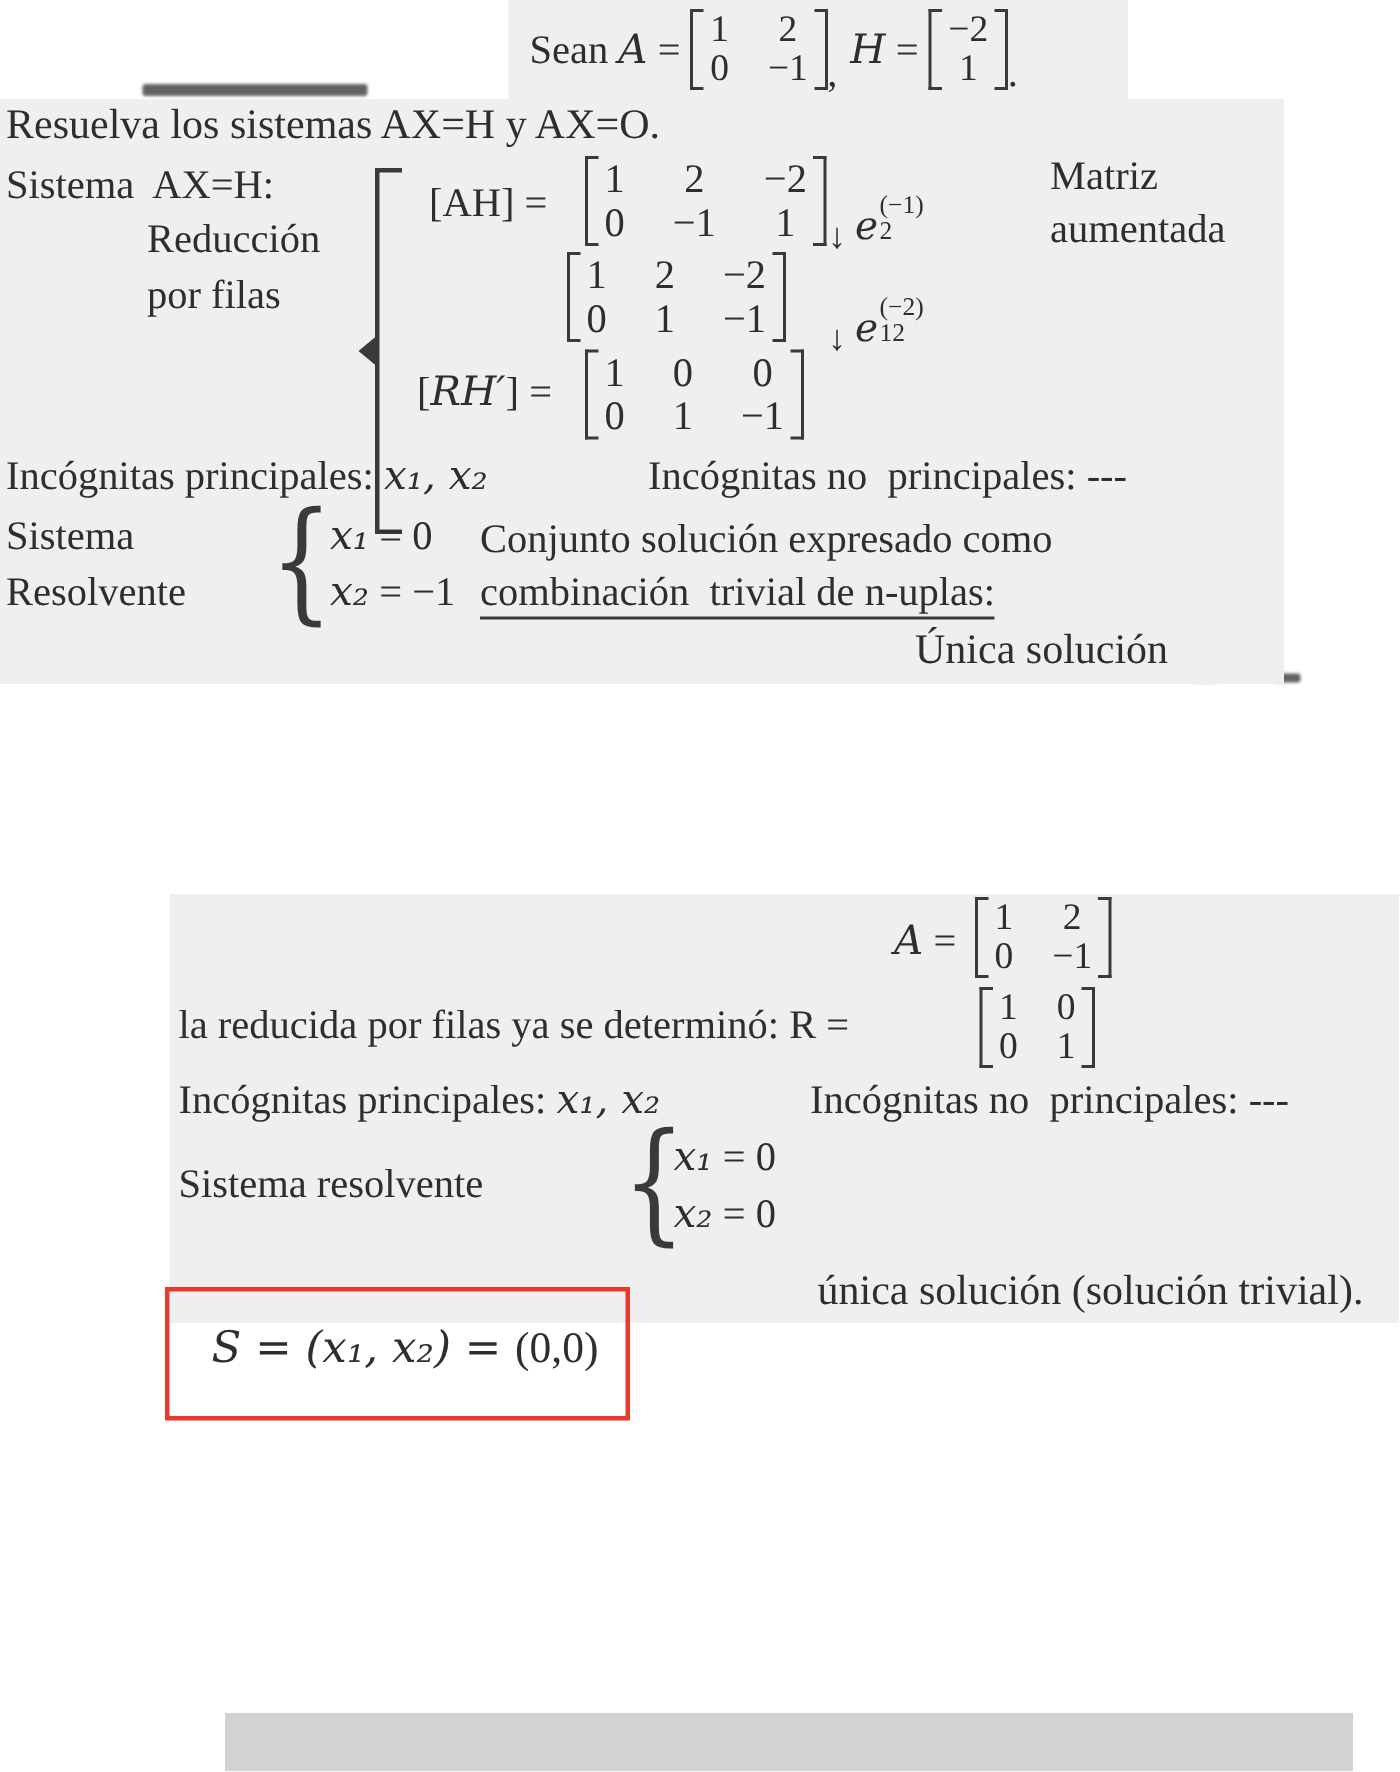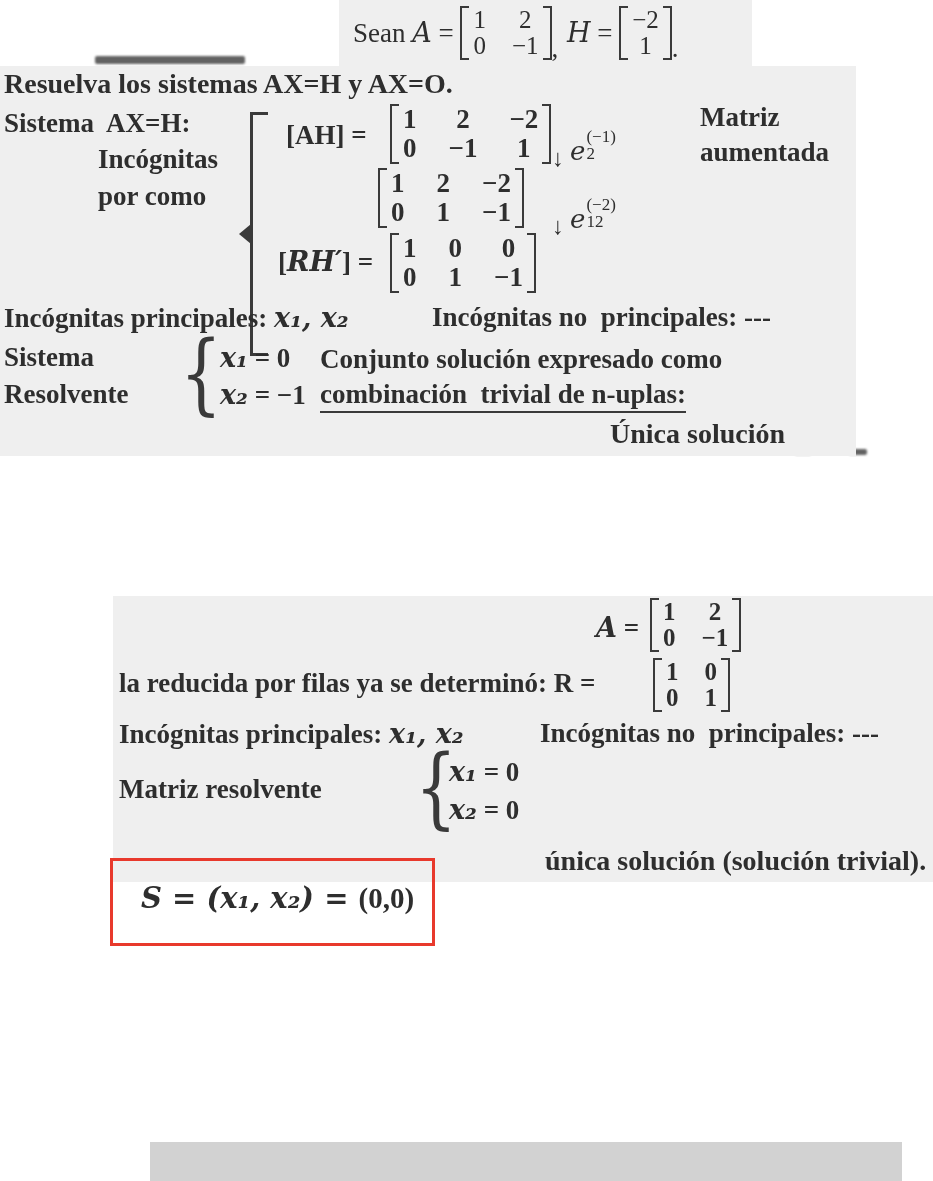--- a/index.html
+++ b/index.html
@@ -1,19 +1,19 @@
 <!DOCTYPE html>
 <html><head>
 <meta charset="utf-8">
 <style>
   html,body{margin:0;padding:0;background:#ffffff;}
   .canvas{position:relative;width:933px;height:1181px;background:#ffffff;overflow:hidden;
           font-family:"Liberation Serif","DejaVu Serif",serif;color:#2e2e2e;}
   .blk{position:absolute;background:#efefef;}
-  .t{position:absolute;white-space:pre;line-height:1.15;font-weight:bold;} .fs27{font-size:27px;} .fs28{font-size:28px;} .fs29{font-size:29px;}
+  .t{position:absolute;white-space:pre;line-height:1.15;} .fs27{font-size:27px;} .fs28{font-size:28px;} .fs29{font-size:29px;}
   .it{font-style:italic;font-family:"DejaVu Serif",serif;}
   .ul{border-bottom:2px solid #3a3a3a;padding-bottom:1px;}
   
   .mat{display:inline-flex;align-items:stretch;vertical-align:middle;}
   .mb{width:7px;}
   .mb.l{border-left:2.5px solid #3a3a3a;border-top:2.5px solid #3a3a3a;border-bottom:2.5px solid #3a3a3a;}
   .mb.r{border-right:2.5px solid #3a3a3a;border-top:2.5px solid #3a3a3a;border-bottom:2.5px solid #3a3a3a;}
   .mc{display:grid;align-content:center;justify-items:center;padding:1px 4px;column-gap:32px;
       font-size:27px;line-height:29px;}
   .mc.g1{grid-template-columns:auto;}
@@ -72,22 +72,22 @@
       </span>
       <span class="mb r"></span>
     </span>
     <span class="fs27" style="align-self:flex-end;margin-bottom:2px;">.</span>
   </div>
 
   <div class="blk" style="left:0;top:66px;width:856px;height:390px;">
 
     <span class="t fs28" style="left:4px;top:2px;">Resuelva los sistemas AX=H y AX=O.</span>
     <span class="t fs27" style="left:4px;top:42px;text-align:right;">Sistema  AX=H:</span>
-    <span class="t fs27" style="left:98px;top:78px;">Incógnitas</span>
-    <span class="t fs27" style="left:98px;top:115px;">por como</span>
+    <span class="t fs27" style="left:98px;top:78px;">Reducción</span>
+    <span class="t fs27" style="left:98px;top:115px;">por filas</span>
 
     <div class="bigbr" style="left:250px;top:46px;height:238px;"></div>
 
     <span class="t fs27" style="left:286px;top:54px;">[AH] =</span>
     <span class="mat t" style="left:390px;top:38px;">
       <span class="mb l"></span>
       <span class="mc g3">
         <span>1</span>
         <span>2</span>
         <span>−2</span>
@@ -180,21 +180,21 @@
         <span>0</span>
         <span>0</span>
         <span>1</span>
       </span>
       <span class="mb r"></span>
     </span>
 
     <span class="t fs27" style="left:6px;top:122px;"><span>Incógnitas principales: </span><span class="it">x₁, x₂</span></span>
     <span class="t fs27" style="left:427px;top:122px;">Incógnitas no  principales: ---</span>
 
-    <span class="t fs27" style="left:6px;top:178px;">Matriz resolvente</span>
+    <span class="t fs27" style="left:6px;top:178px;">Sistema resolvente</span>
     <span class="brace" style="left:302px;top:152px;">{</span>
     <span class="t fs27" style="left:336px;top:160px;"><span class="it">x₁</span><span> = 0</span></span>
     <span class="t fs27" style="left:336px;top:198px;"><span class="it">x₂</span><span> = 0</span></span>
 
     <span class="box2 t" style="left:-3px;top:238px;">
       <span class="fs29" style="white-space:pre;"><span class="it">S = (x₁, x₂) = </span><span>(0,0)</span></span>
     </span>
     <span class="t fs28" style="left:432px;top:249px;">única solución (solución trivial).</span>
   </div>
 

